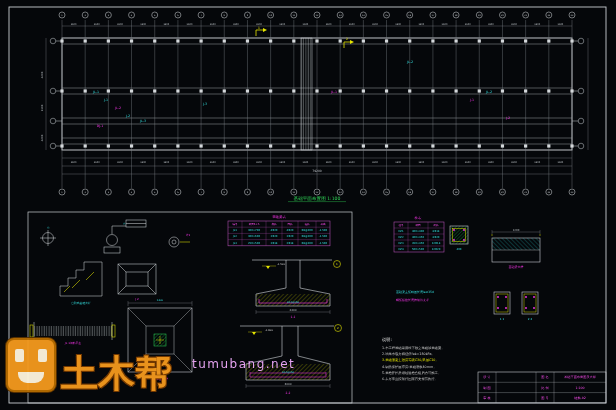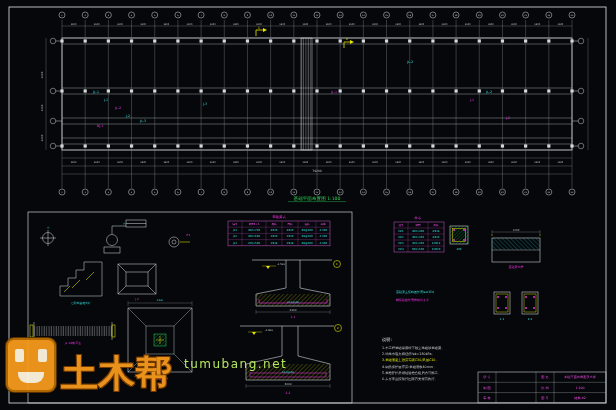--- a/index.html
+++ b/index.html
@@ -11,21 +11,21 @@
              opacity:.95;pointer-events:none;}
   .wm-logo{position:relative;width:46px;height:50px;background:#f59a1e;border:2px solid #b96e00;
            border-radius:8px;box-shadow:0 0 0 1px #5a3200;}
   .wm-eye{position:absolute;top:9px;width:9px;height:13px;background:#fff6df;border-radius:2px;}
   .wm-eye.left{left:7px}.wm-eye.right{right:7px}
   .wm-mouth{position:absolute;bottom:7px;left:10px;width:26px;height:11px;background:#fff6df;
             border-radius:0 0 9px 9px;}
   .wm-text{display:flex;line-height:1;}
   .wm-brand{font-size:37px;font-weight:bold;color:#f59a1e;
             text-shadow:1px 1px 0 #7a3c00,-1px -1px 0 #7a3c00,1px -1px 0 #7a3c00,-1px 1px 0 #7a3c00;}
-  .wm-domain{font-size:12px;color:#bef264;letter-spacing:1.5px;margin-top:3px;margin-left:12px;}
+  .wm-domain{font-size:12px;color:#f0abfc;letter-spacing:1.5px;margin-top:3px;margin-left:20px;}
 </style>
 </head>
 <body>
 
 <div class="stage">
 
 <svg id="cad" viewBox="0 0 616 410" width="616" height="410">
   <defs>
     <pattern id="hy" width="3" height="3" patternUnits="userSpaceOnUse" patternTransform="rotate(45)">
       <line x1="0" y1="0" x2="0" y2="3" stroke="#d9d900" stroke-width="0.55"></line>

